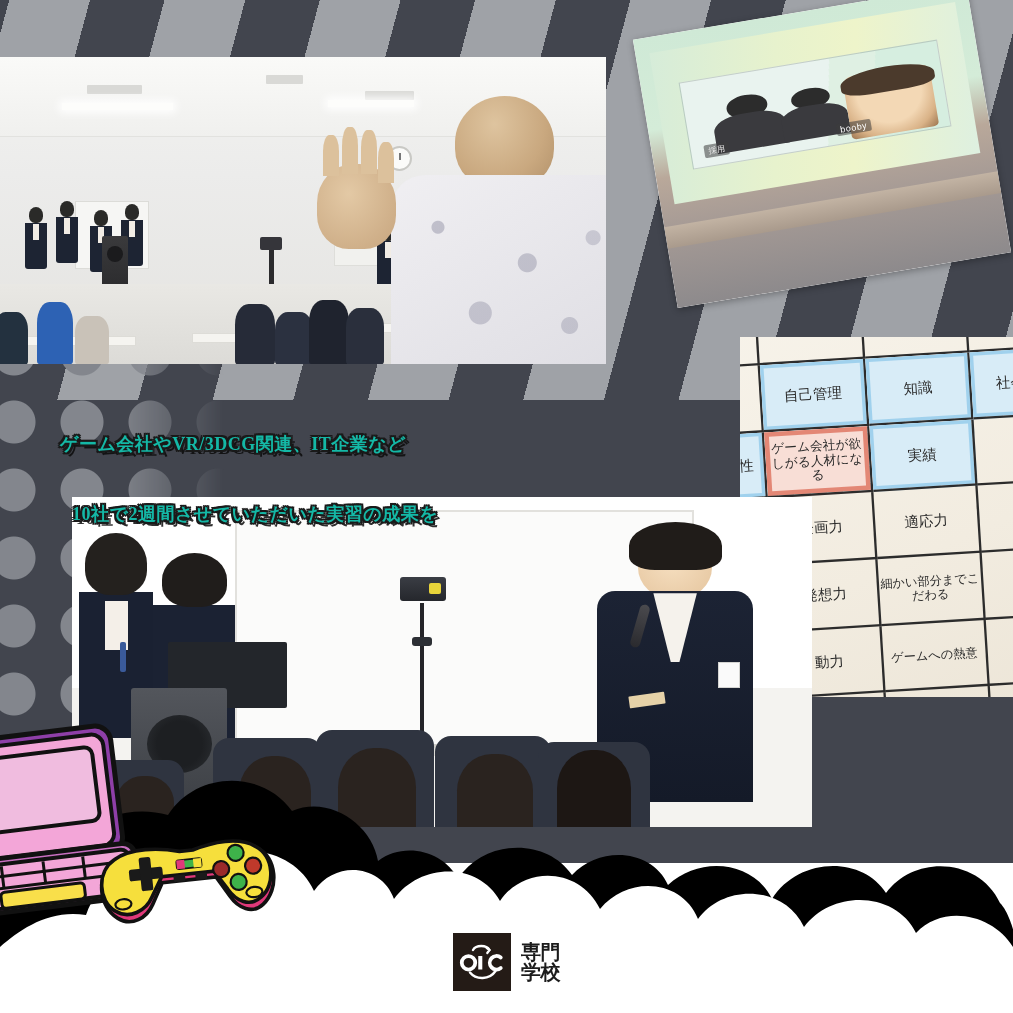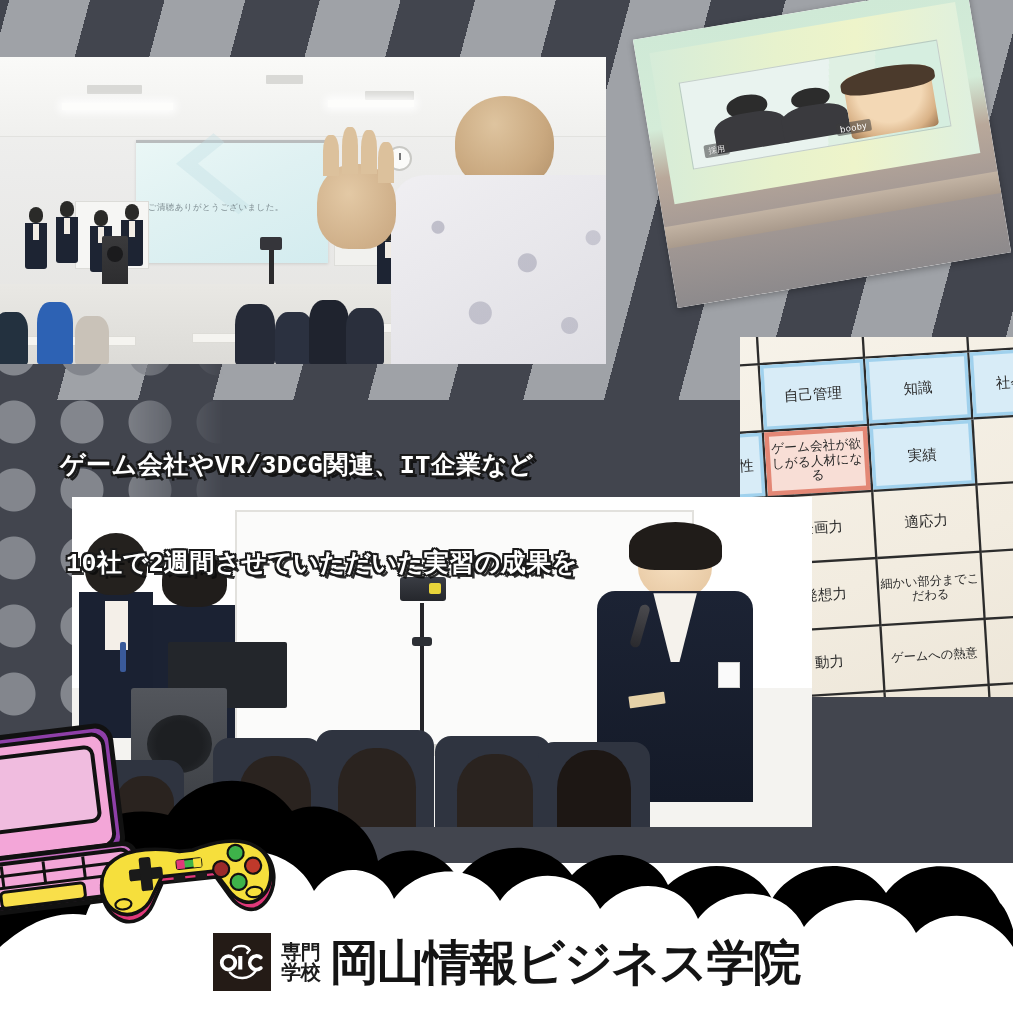--- a/index.html
+++ b/index.html
@@ -359,34 +359,34 @@
   .aud-body {
     position:absolute; bottom:-2%; border-radius:16px 16px 0 0;
     background:#2f3440;
   }
 
   
   #headline {
     position:absolute;
     left:60px; top:386px;
     z-index: 9;
-    font-family: Liberation Mono, monospace;
+    font-family: Liberation Serif, serif;
     font-weight: bold;
-    font-size: 25px;
+    font-size: 18px;
     line-height: 1.30;
-    color: #ffffff;
+    color: #14b8a6;
     letter-spacing: 0.5px;
     text-shadow:
       2px 0 0 #1a1a1a, -2px 0 0 #1a1a1a, 0 2px 0 #1a1a1a, 0 -2px 0 #1a1a1a,
       2px 2px 0 #1a1a1a, -2px 2px 0 #1a1a1a, 2px -2px 0 #1a1a1a, -2px -2px 0 #1a1a1a,
       4px 4px 0 rgba(10,10,10,.85);
     white-space: pre;
   }
   #headline .l { display:block; }
-  #headline .l2 { margin-left: 6px; }
+  #headline .l2 { margin-left: 12px; }
 
   
   #cloud-band {
     position:absolute; left:0; bottom:0; width:1013px; height:280px;
     z-index: 12;
     pointer-events:none;
   }
 
   
   #sticker-laptop {
@@ -440,24 +440,20 @@
   <div class="photo" id="photo-classroom">
     <div class="inner">
       <div class="room">
         <div class="ceiling"></div>
         <div class="vent" style="left:16%;top:9%;width:9%;"></div>
         <div class="vent" style="left:45%;top:6%;width:6%;"></div>
         <div class="vent" style="left:61%;top:11%;width:8%;"></div>
         <div class="light" style="left:12%;top:15%;width:18%;"></div>
         <div class="light" style="left:55%;top:14%;width:14%;"></div>
 
-        <div class="screen">
-          <div class="chev"></div>
-          <div class="slide-text">ご清聴ありがとうございました。</div>
-        </div>
 
         <div class="whiteboard"></div>
         <div class="wbr"></div>
         <div class="clock"></div>
         <div class="door"></div>
         <div class="poster-r"></div>
 
         <div class="student" style="left:6%;"></div>
         <div class="student" style="left:11%;bottom:33%;"></div>
         <div class="student" style="left:16.5%;bottom:30%;"></div>
@@ -699,16 +695,15 @@
         <circle cx="14" cy="27" r="9" fill="none" stroke="#fff" stroke-width="5"></circle>
         <rect x="27" y="18" width="5.4" height="18" fill="#fff"></rect>
         <path d="M57,20 A9,9 0 1,0 57,34" fill="none" stroke="#fff" stroke-width="5" stroke-linecap="round"></path>
         <path d="M16,40 C24,50 42,50 50,38" fill="none" stroke="#fff" stroke-width="3.2" stroke-linecap="round"></path>
       </svg>
     </div>
     <div class="sub">
       <div>専門</div>
       <div>学校</div>
     </div>
-    <div class="name">岡山情報ビジネス学院</div>
   </div>
 
 </div>
 
 </body></html>

